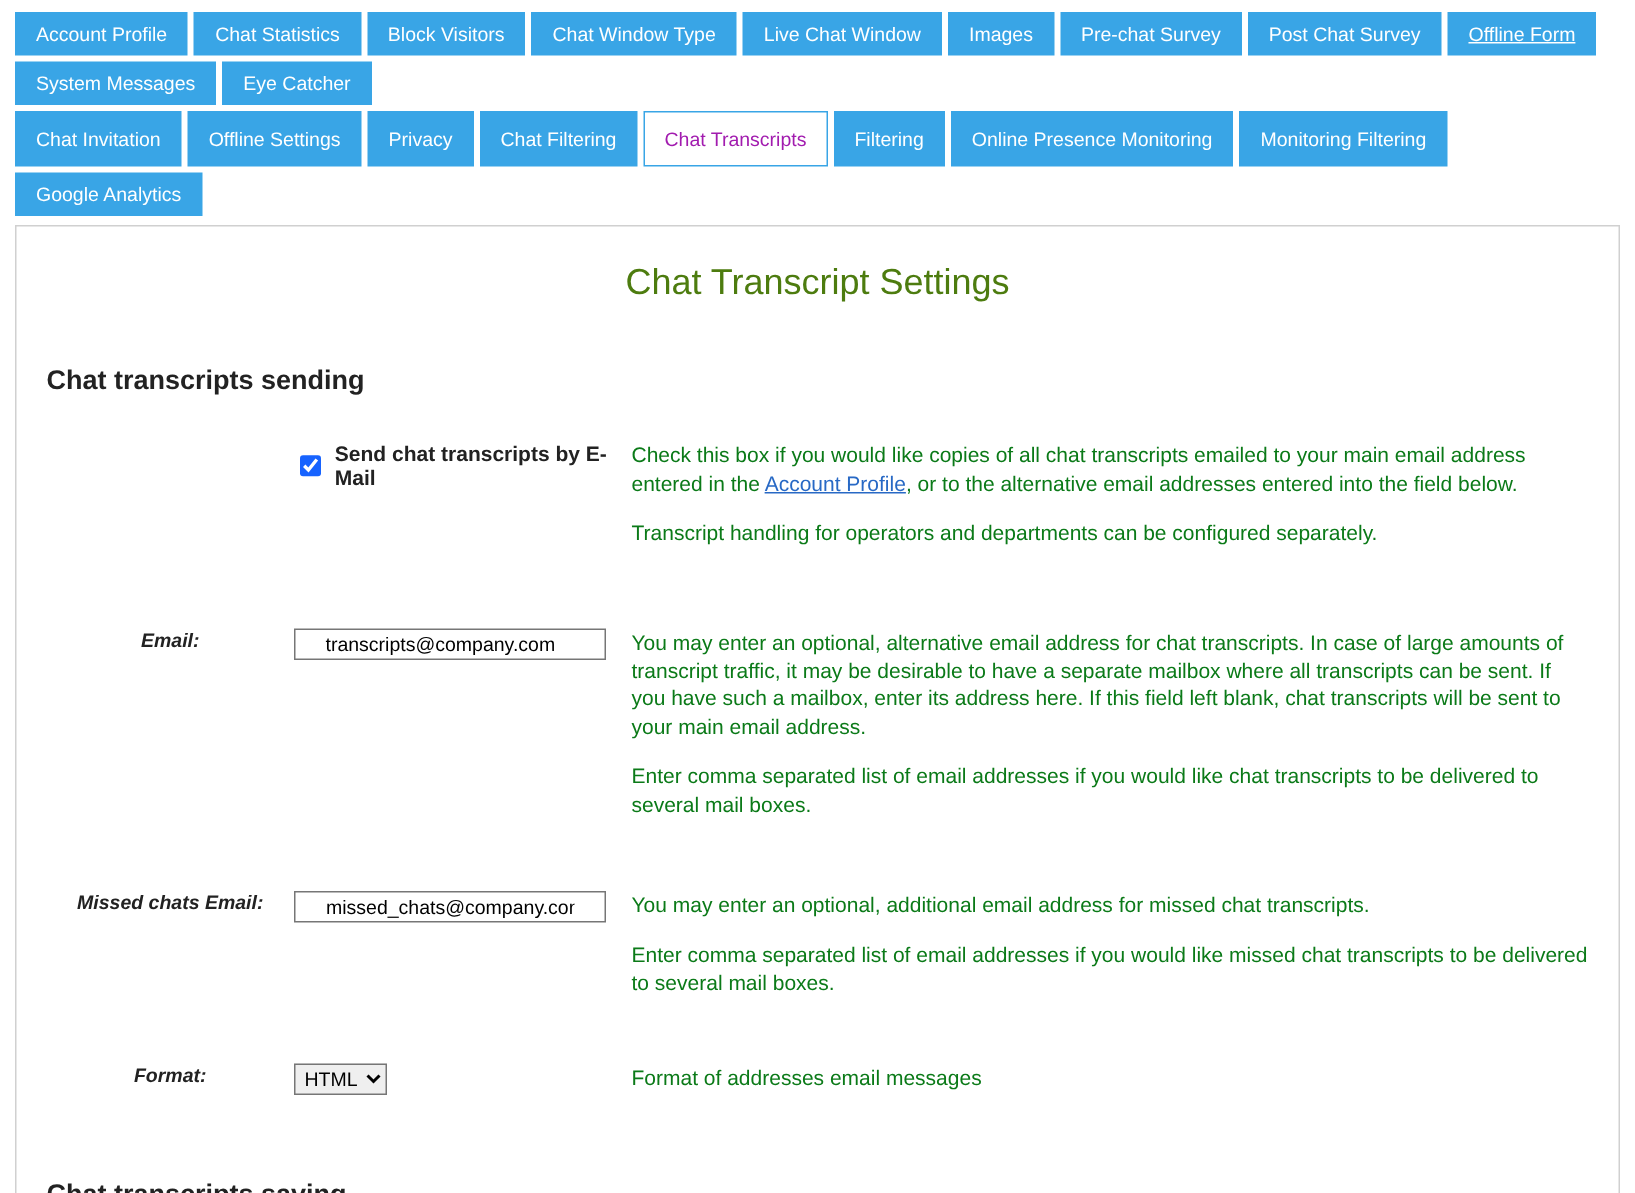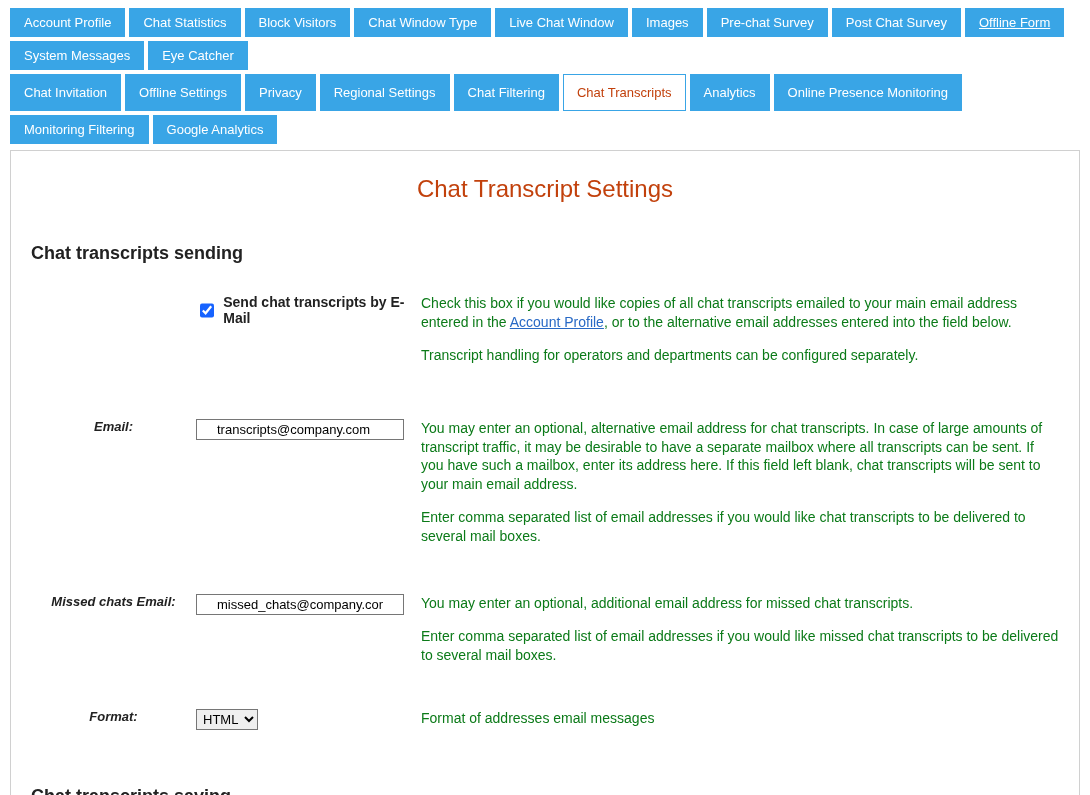--- a/index.html
+++ b/index.html
@@ -23,37 +23,37 @@
     color: #fff;
     padding: 7px 14px;
     font-size: 13px;
     cursor: pointer;
     white-space: nowrap;
     display: inline-flex;
     align-items: center;
   }
   .tabnav .tab.active {
     background: #fff;
-    color: #c2410c;
+    color: #a21caf;
     border: 1px solid #39a5e6;
     padding: 10px 13px;
   }
   .tabnav .tab.underline span { text-decoration: underline; }
   .panel {
     border: 1px solid #d0d0d0;
     margin-top: 6px;
     padding: 24px 20px 24px 20px;
     min-height: 690px;
     position: relative;
   }
   h1.page-title {
     text-align: center;
     font-weight: 400;
     font-size: 24px;
-    color: #c2410c;
+    color: #4d7c0f;
     margin: 0 0 40px 0;
   }
   h2.section {
     font-size: 18px;
     font-weight: bold;
     margin: 14px 0 30px 0;
   }
   table.form { width: 100%; border-collapse: collapse; }
   table.form td { vertical-align: top; padding: 0 0 18px 0; }
   td.labelcell {
@@ -140,30 +140,27 @@
     <div class="tab">
       <span>Chat Invitation</span>
     </div>
     <div class="tab">
       <span>Offline Settings</span>
     </div>
     <div class="tab">
       <span>Privacy</span>
     </div>
     <div class="tab">
-      <span>Regional Settings</span>
-    </div>
-    <div class="tab">
       <span>Chat Filtering</span>
     </div>
     <div class="tab active">
       <span>Chat Transcripts</span>
     </div>
     <div class="tab">
-      <span>Analytics</span>
+      <span>Filtering</span>
     </div>
     <div class="tab">
       <span>Online Presence Monitoring</span>
     </div>
     <div class="tab">
       <span>Monitoring Filtering</span>
     </div>
     <div class="tab">
       <span>Google Analytics</span>
     </div>

